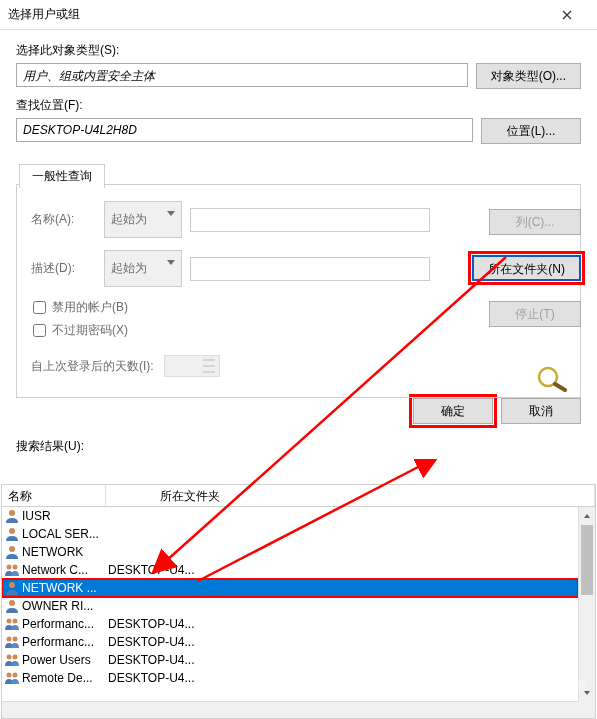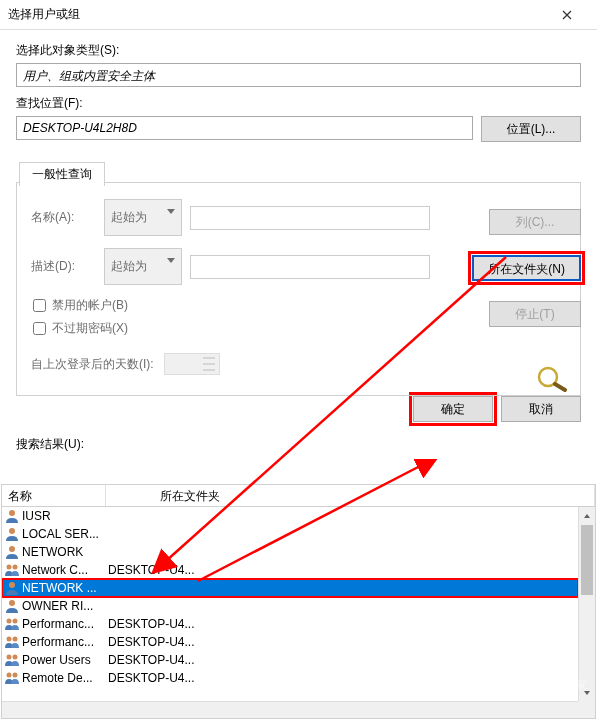--- a/index.html
+++ b/index.html
@@ -84,20 +84,21 @@
       </svg>
   </div>
 </div>
 
 <div class="content">
 
   <div class="field-group">
     <div class="field-label">选择此对象类型(S):</div>
     <div class="field-row">
       <div class="field-input">用户、组或内置安全主体</div>
+      <button class="btn">对象类型(O)...</button>
     </div>
   </div>
 
   <div class="field-group">
     <div class="field-label">查找位置(F):</div>
     <div class="field-row">
       <div class="field-input">DESKTOP-U4L2H8D</div>
       <button class="btn">位置(L)...</button>
     </div>
   </div>

